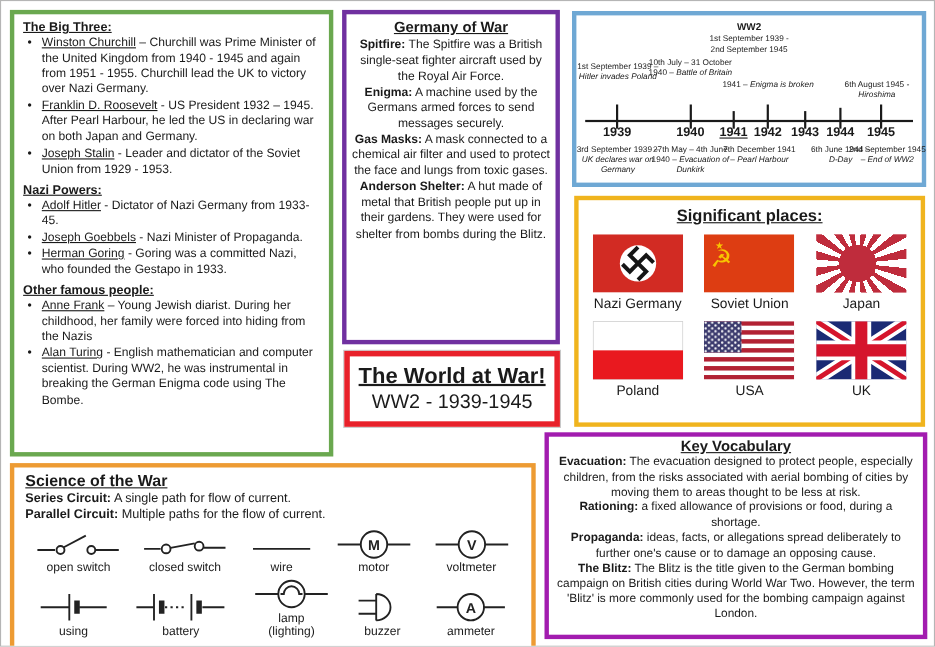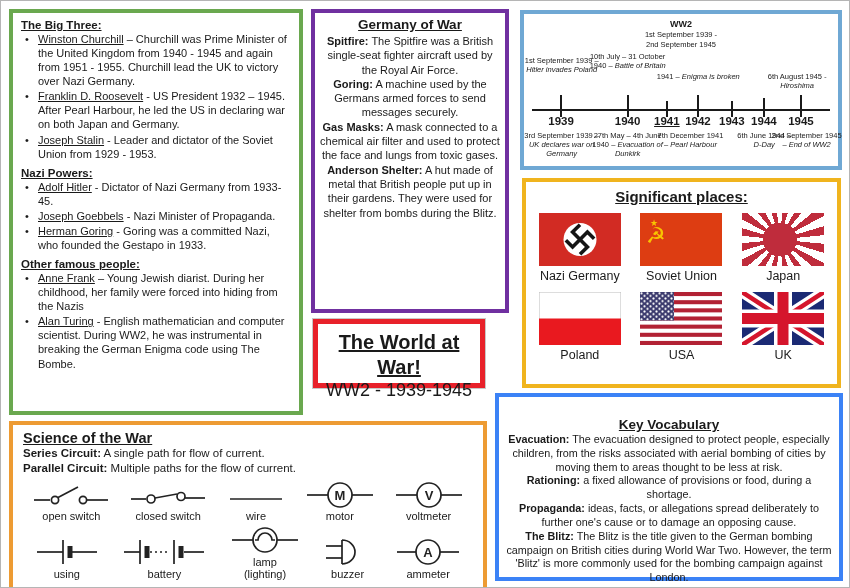--- a/index.html
+++ b/index.html
@@ -5,23 +5,23 @@
   * { margin:0; padding:0; box-sizing:border-box; }
   html,body { background:#fff; }
   body { font-family:"Liberation Sans","DejaVu Sans",sans-serif; color:#1a1a1a; }
   .canvas { position:relative; width:850px; height:588px; background:#fff; border:1px solid #b5b5b5; overflow:hidden; }
 
   .box { position:absolute; background:#fff; }
   .box-keypeople { left:8px; top:8px; width:294px; height:406px; border:4px solid #6aa84f; padding:4px 8px 4px 8px; }
   .box-weapons  { left:310px; top:8px; width:198px; height:304px; border:4px solid #7030a0; padding:4px 5px; text-align:center; }
   .box-timeline { left:519px; top:9px; width:322px; height:160px; border:4px solid #6fa8d4; }
   .box-places   { left:521px; top:177px; width:319px; height:210px; border:4px solid #f0b41e; padding:6px 6px; }
-  .box-title    { left:312px; top:318px; width:172px; height:69px; border:5px solid #e8212a; box-shadow:0 0 0 1px #c8c8c8; text-align:center; padding-top:6px; }
+  .box-title    { left:312px; top:318px; width:196px; height:69px; border:5px solid #e8212a; box-shadow:0 0 0 1px #c8c8c8; text-align:center; padding-top:6px; }
   .box-science  { left:8px; top:420px; width:478px; height:180px; border:4px solid #ed9b33; padding:5px 10px 2px 10px; }
-  .box-vocab    { left:494px; top:392px; width:348px; height:188px; border:4px solid #3b82f6; padding:20px 6px; text-align:center; }
+  .box-vocab    { left:494px; top:392px; width:348px; height:188px; border:4px solid #a21caf; padding:1px 6px; text-align:center; }
 
   .h-main { font-weight:bold; text-decoration:underline; }
   .kp-title { text-align:center; font-size:16px; margin-bottom:2px; }
   .kp-group-h { font-weight:bold; text-decoration:underline; font-size:11.5px; margin-top:2px; }
   .kp-list { list-style:none; margin:0 0 6px 0; }
   .kp-item { position:relative; padding-left:17px; font-size:11px; line-height:1.28; margin-top:1px; }
   .kp-item::before { content:"•"; position:absolute; left:4px; top:0; }
   .kp-name { text-decoration:underline; }
 
   .wp-title { font-size:13.5px; margin-bottom:2px; }
@@ -86,21 +86,21 @@
     <div class="kp-group-h">Other famous people:</div>
     <ul class="kp-list">
       <li class="kp-item"><span class="kp-name">Anne Frank</span> <span>– Young Jewish diarist. During her childhood, her family were forced into hiding from the Nazis</span></li>
       <li class="kp-item"><span class="kp-name">Alan Turing</span> <span>- English mathematician and computer scientist. During WW2, he was instrumental in breaking the German Enigma code using The Bombe.</span></li>
     </ul>
   </div>
 
   <div class="box box-weapons">
     <div class="wp-title h-main">Germany of War</div>
     <p class="wp-entry"><span class="wp-term">Spitfire:</span> <span>The Spitfire was a British single-seat fighter aircraft used by the Royal Air Force.</span></p>
-    <p class="wp-entry"><span class="wp-term">Goring:</span> <span>A machine used by the Germans armed forces to send messages securely.</span></p>
+    <p class="wp-entry"><span class="wp-term">Enigma:</span> <span>A machine used by the Germans armed forces to send messages securely.</span></p>
     <p class="wp-entry"><span class="wp-term">Gas Masks:</span> <span>A mask connected to a chemical air filter and used to protect the face and lungs from toxic gases.</span></p>
     <p class="wp-entry"><span class="wp-term">Anderson Shelter:</span> <span>A hut made of metal that British people put up in their gardens. They were used for shelter from bombs during the Blitz.</span></p>
   </div>
 
   <div class="box box-timeline">
     <div class="tl-inner">
       <div class="tl-title">
         <div class="t1">WW2</div>
         <div class="t2">1st September 1939 -</div>
         <div class="t2">2nd September 1945</div>

